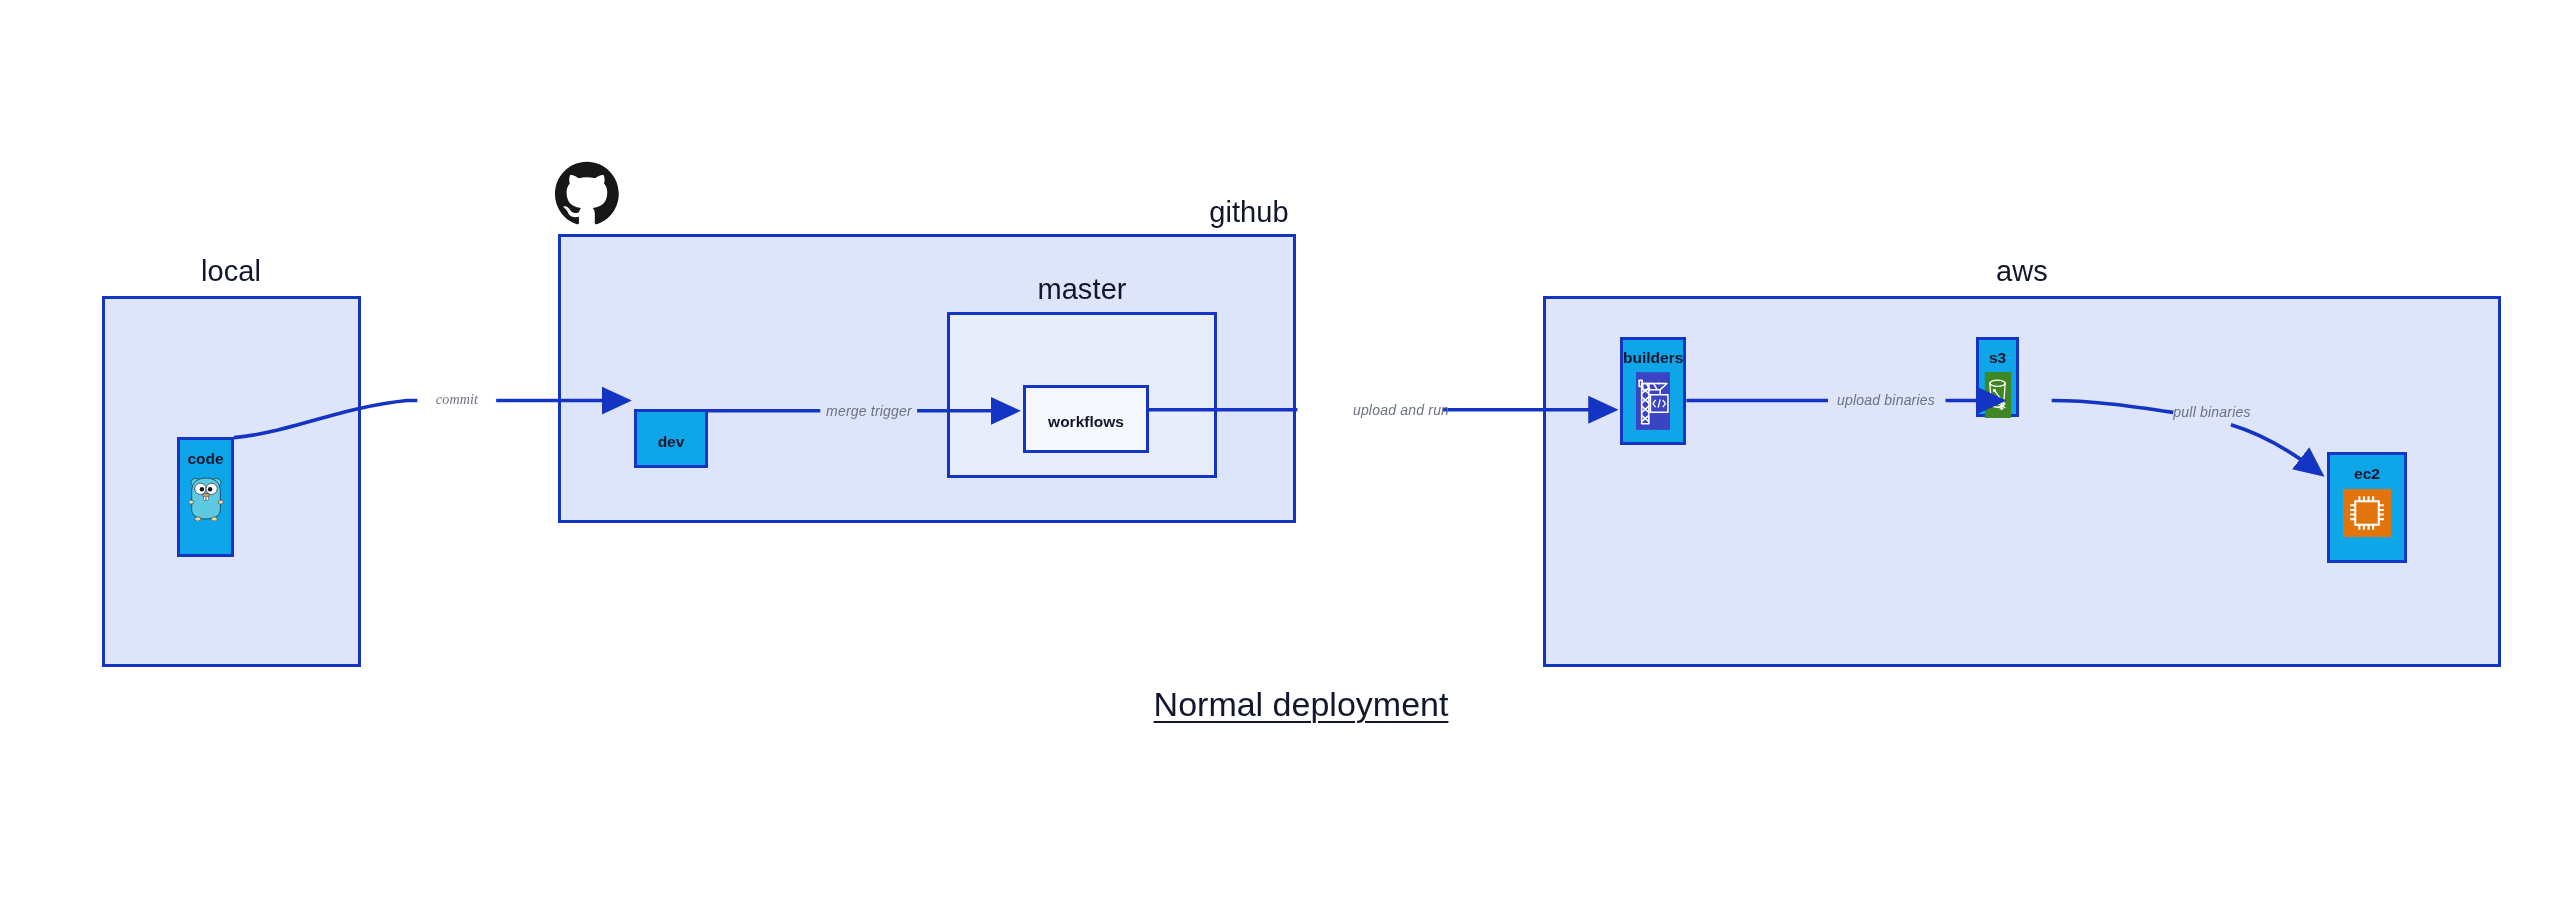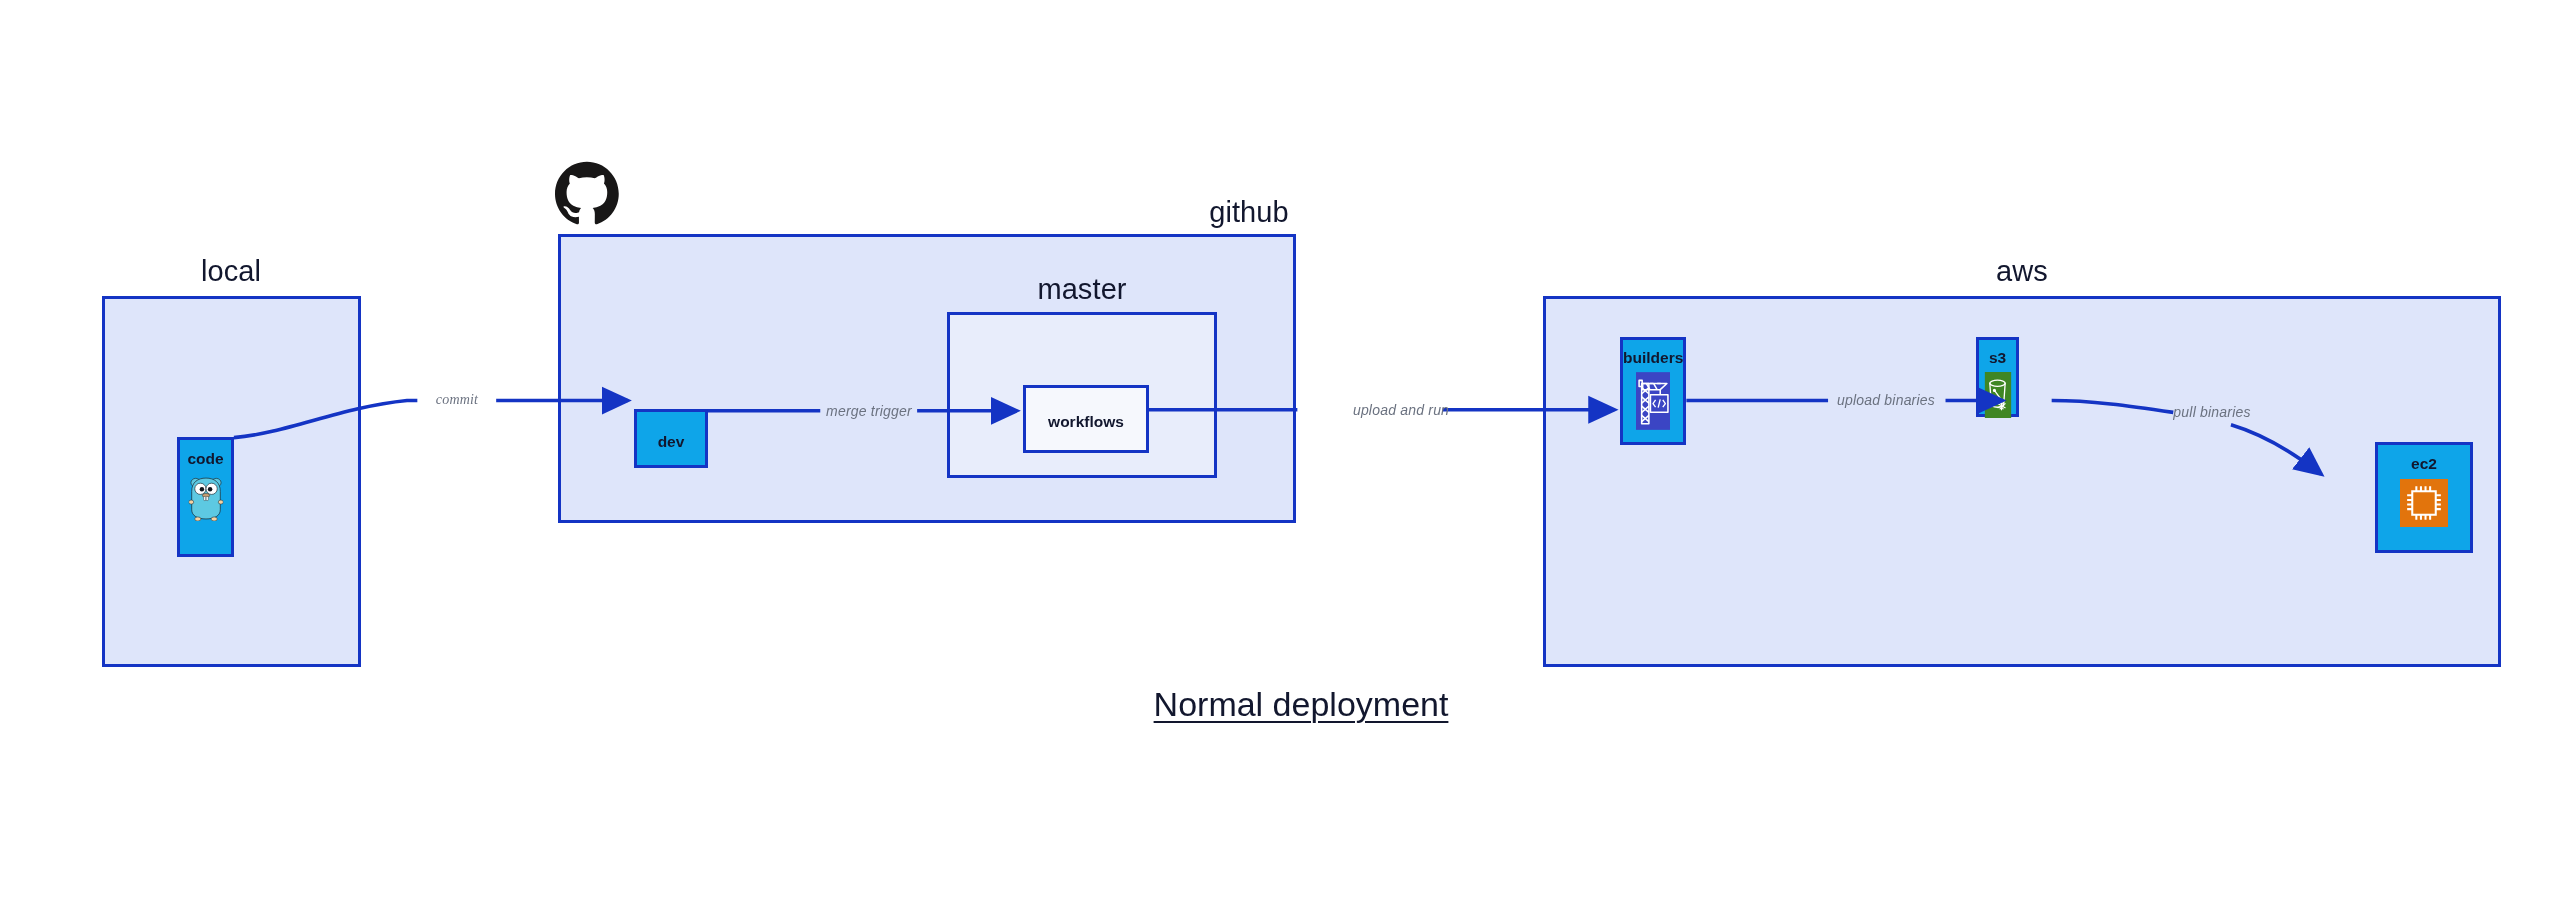--- a/index.html
+++ b/index.html
@@ -199,21 +199,21 @@
 
           <g stroke-width="2.2">
             <path d="M33 58 L33 74 M26 62 L40 70 M40 62 L26 70"></path>
             <path d="M30 60 L33 63 L36 60 M30 72 L33 69 L36 72"></path>
           </g>
         </g>
       </svg>
     </div>
   </div>
 
-  <div class="node" style="left:2327px; top:442px; width:98px; height:111px;margin-left:48px;">
+  <div class="node" style="left:2327px; top:452px; width:80px; height:111px;">
     <div class="node-label" style="top:10.3px;">ec2</div>
     <div class="node-icon" style="top:34px;">
       <svg width="48" height="48" viewBox="0 0 94 94">
         <rect x="0" y="0" width="94" height="94" fill="#e2740c"></rect>
         <g fill="none" stroke="#ffffff" stroke-width="4">
           <rect x="24" y="24" width="46" height="46"></rect>
 
           <path d="M32 24 L32 14 M41 24 L41 14 M50 24 L50 14 M59 24 L59 14"></path>
 
           <path d="M32 70 L32 80 M41 70 L41 80 M50 70 L50 80 M59 70 L59 80"></path>

